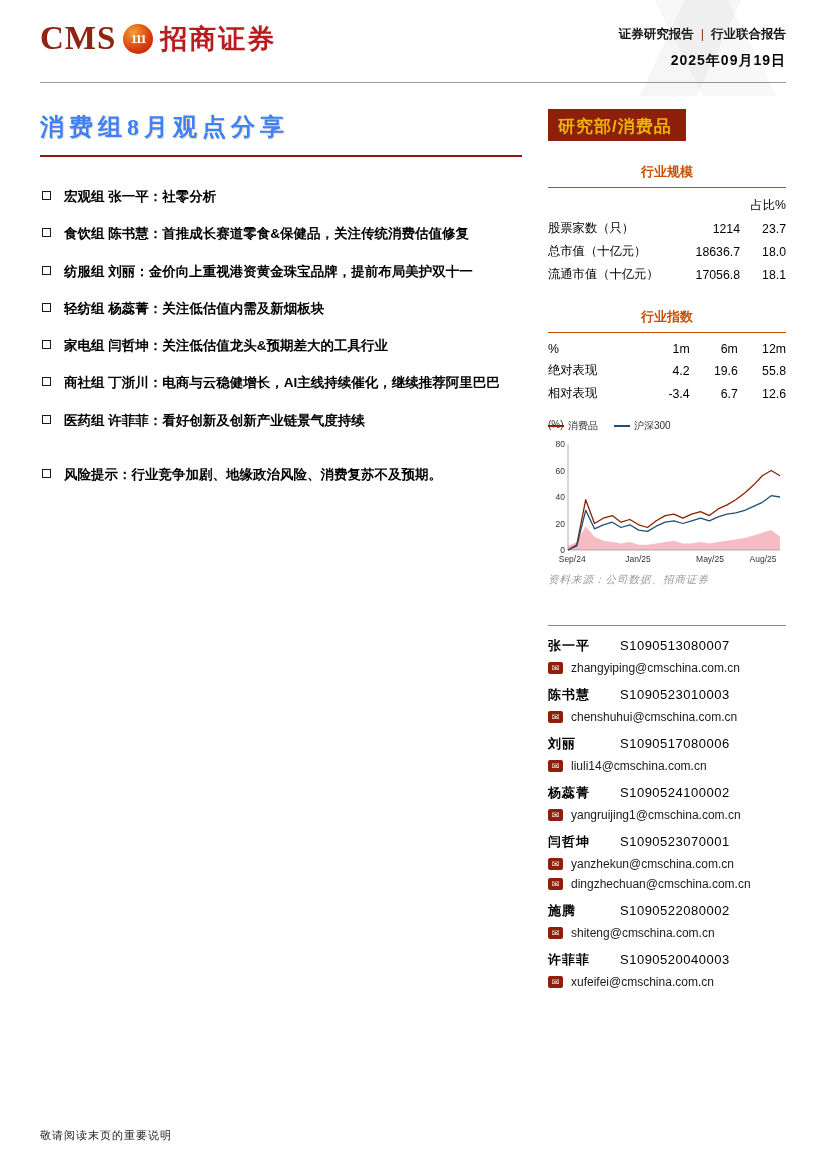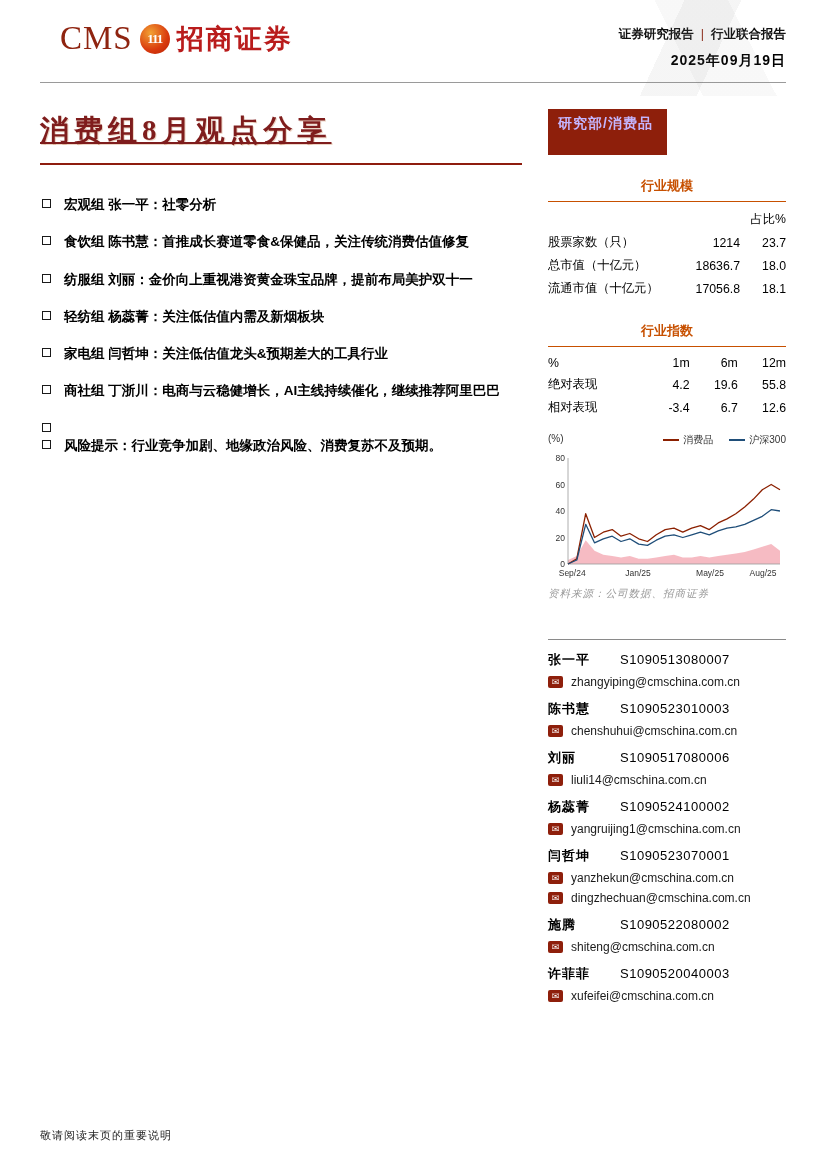--- a/index.html
+++ b/index.html
@@ -8,61 +8,61 @@
 
   
   .deco-tri{position:absolute;top:0;right:0;width:360px;height:96px;pointer-events:none;
     background:
       linear-gradient(115deg, transparent 54%, rgba(120,120,120,0.07) 54%, rgba(120,120,120,0.07) 68%, transparent 68%),
       linear-gradient(63deg, transparent 58%, rgba(120,120,120,0.05) 58%, rgba(120,120,120,0.05) 76%, transparent 76%);}
 
   
   .header{display:flex;justify-content:space-between;align-items:flex-start;padding:20px 40px 0 40px;}
   .logo{display:flex;align-items:center;gap:7px;}
-  .logo-cms{font-family:"Liberation Serif","DejaVu Serif",serif;font-weight:normal;font-size:33px;color:#8F2410;letter-spacing:1px;margin-left:20px;}
+  .logo-cms{font-family:"Liberation Serif","DejaVu Serif",serif;font-weight:bold;font-size:33px;color:#8F2410;letter-spacing:1px;}
   .logo-circle{width:30px;height:30px;border-radius:50%;background:radial-gradient(circle at 35% 30%,#F2A133,#D93A0E 60%,#B52206);
     display:flex;align-items:center;justify-content:center;}
   .logo-bars{color:#fff;font-weight:bold;font-size:13px;letter-spacing:-1px;font-family:"Liberation Serif",serif;}
   .logo-cn{font-family:"Liberation Serif","DejaVu Serif",serif;font-weight:bold;font-size:27px;color:#b91c1c;letter-spacing:2px;}
   .header-right{text-align:right;padding-top:6px;}
   .report-type{font-size:12.5px;font-weight:bold;color:#111;}
   .report-type .sep{color:#8F2410;margin:0 7px;font-weight:normal;}
   .report-date{font-size:14px;font-weight:600;margin-top:9px;letter-spacing:1px;}
   .header-rule{margin:12px 40px 0 40px;border-top:1px solid #9a9a9a;}
 
   
   .body-grid{display:grid;grid-template-columns:1fr 238px;column-gap:26px;margin:0 40px;}
 
   
   .title{margin:28px 0 0 0;font-family:"Liberation Serif","DejaVu Serif",serif;font-weight:bold;
-         font-size:29px;color:#7f1d1d;letter-spacing:5px;text-shadow:1px 1px 0 rgba(180,90,26,.25);text-decoration:underline;}
+         font-size:24px;color:#3b82f6;letter-spacing:5px;text-shadow:1px 1px 0 rgba(180,90,26,.25);}
   .title-rule{border-top:2px solid #8E1C0E;margin-top:12px;}
   .points{list-style:none;margin:30px 0 0 0;padding:0;}
   .points li{position:relative;padding-left:24px;margin-bottom:17px;font-size:13.5px;font-weight:bold;line-height:1.5;}
   .sq{position:absolute;left:2px;top:4px;width:7px;height:7px;border:1.3px solid #1a1a1a;background:#fff;display:inline-block;}
   .risk{position:relative;padding-left:24px;margin-top:34px;font-size:13.5px;font-weight:bold;line-height:1.5;}
   .risk .sq{top:4px;}
 
   
   .side-col{padding-top:26px;}
-  .dept-badge{display:inline-block;background:#8E1F0B;color:#c4b5fd;font-size:14px;font-weight:bold;
-              padding:6px 14px 22px 10px;letter-spacing:1px;}
+  .dept-badge{display:inline-block;background:#8E1F0B;color:#eab308;font-size:17px;font-weight:bold;
+              padding:6px 14px 3px 10px;letter-spacing:1px;}
   .sec-title{margin:22px 0 0 0;font-size:13px;font-weight:bold;color:#C75000;
              padding-bottom:6px;border-bottom:1px solid #C75000;text-align:center;}
   table.side{width:100%;border-collapse:collapse;margin-top:6px;font-size:12.3px;}
   table.side th{font-weight:normal;padding:3px 0;}
   table.side td{padding:3px 0;}
   .lbl{text-align:left;}
   .num{text-align:right;}
   .col-val{width:72px;}
   .col-pct{width:46px;}
 
   .chart-block{margin-top:14px;position:relative;}
   .chart-ylabel{font-size:10px;color:#333;margin-bottom:0;}
-  .chart-legend{position:absolute;top:0;left:0;right:0;display:flex;justify-content:flex-end;gap:16px;
+  .chart-legend{position:absolute;top:0;left:0;right:0;display:flex;justify-content:flex-start;gap:16px;
                 font-size:10px;color:#333;}
   .legend-item{display:flex;align-items:center;gap:4px;}
   .legend-swatch{display:inline-block;width:16px;height:0;border-top:2px solid #000;}
   #chart-host svg{display:block;width:238px;height:135px;}
   .source{margin-top:8px;font-size:10.5px;font-style:italic;color:#9a9a9a;letter-spacing:1px;}
   .side-rule{border-top:1px solid #8a8a8a;margin:38px 0 4px 0;}
 
   .an-name-row{display:flex;align-items:baseline;margin-top:11px;font-size:13px;}
   .an-name{font-weight:bold;min-width:72px;letter-spacing:1px;}
   .an-id{letter-spacing:.5px;text-align:right;}
@@ -100,21 +100,21 @@
     <main class="main-col">
       <h1 class="title">消费组8月观点分享</h1>
       <div class="title-rule"></div>
       <ul class="points" id="points-list">
           <li><span class="sq"></span><span>宏观组 张一平：社零分析</span></li>
           <li><span class="sq"></span><span>食饮组 陈书慧：首推成长赛道零食&amp;保健品，关注传统消费估值修复</span></li>
           <li><span class="sq"></span><span>纺服组 刘丽：金价向上重视港资黄金珠宝品牌，提前布局美护双十一</span></li>
           <li><span class="sq"></span><span>轻纺组 杨蕊菁：关注低估值内需及新烟板块</span></li>
           <li><span class="sq"></span><span>家电组 闫哲坤：关注低估值龙头&amp;预期差大的工具行业</span></li>
           <li><span class="sq"></span><span>商社组 丁浙川：电商与云稳健增长，AI主线持续催化，继续推荐阿里巴巴</span></li>
-          <li><span class="sq"></span></li>
+          <li><span class="sq"></span><span>医药组 许菲菲：看好创新及创新产业链景气度持续</span></li>
         </ul>
       <div class="risk">
         <span class="sq"></span>
         <span>风险提示：行业竞争加剧、地缘政治风险、消费复苏不及预期。</span>
       </div>
     </main>
 
     <aside class="side-col">
       <div class="dept-badge">研究部/消费品</div>
 

